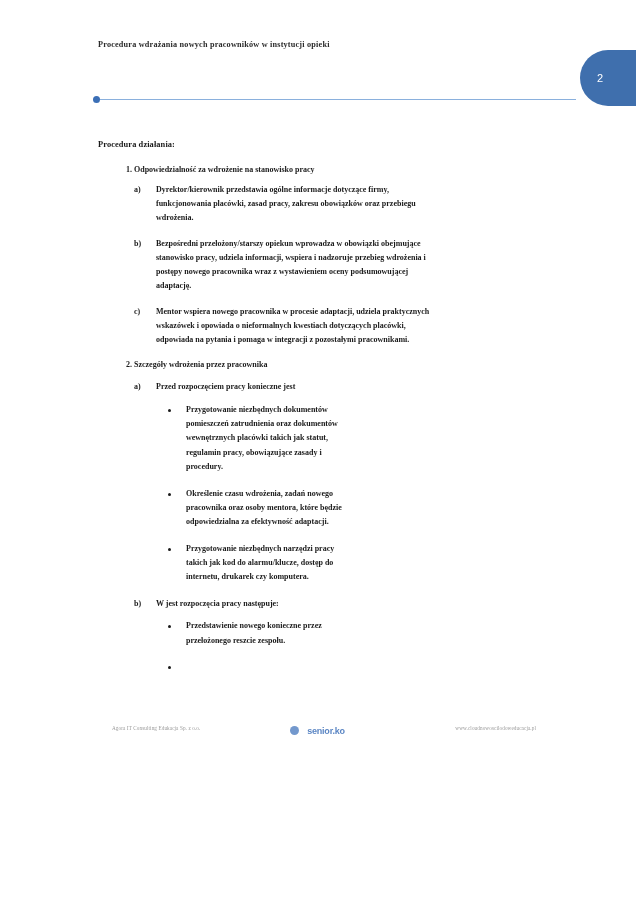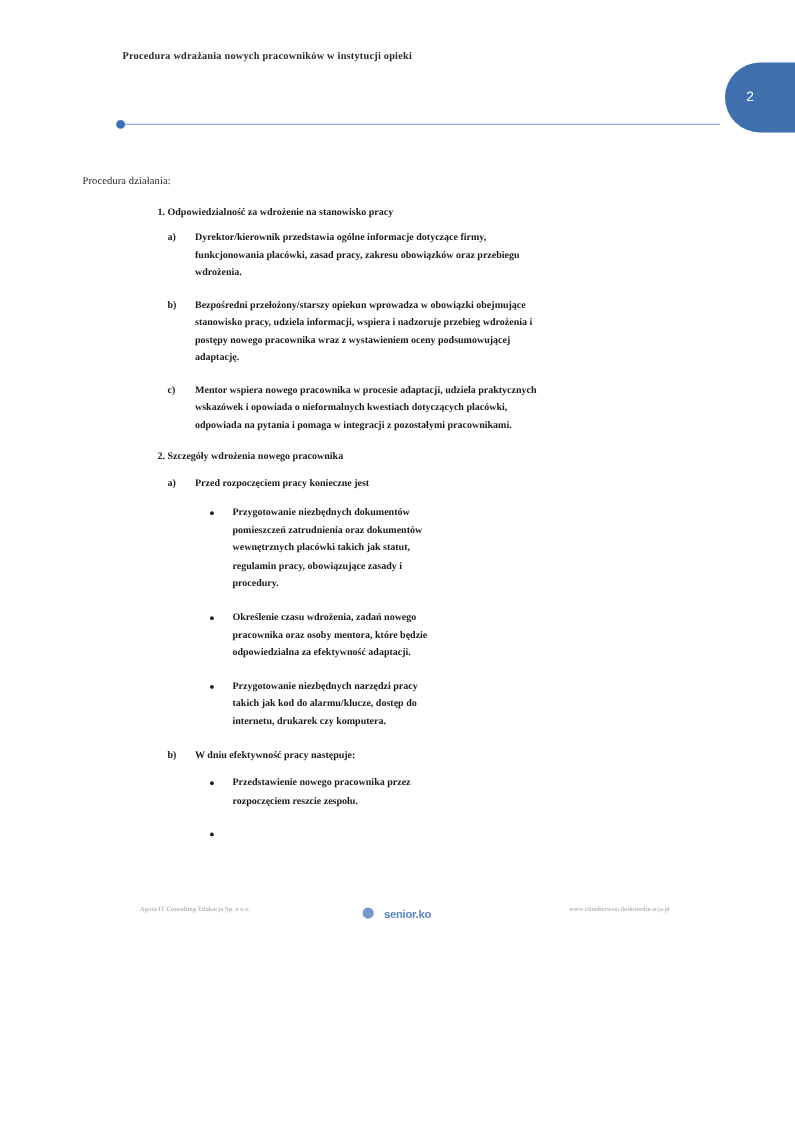--- a/index.html
+++ b/index.html
@@ -84,23 +84,23 @@
 
   
   .content {
     position: absolute;
     left: 0;
     top: 140px;
     width: 636px;
   }
 
   .sec-title {
-    margin: 0 0 14px 66px;
+    margin: 0 0 14px 98px;
     font-size: 8.4px;
-    font-weight: normal;
+    font-weight: bold;
     color: #1a1a1a;
     letter-spacing: 0.1px;
   }
 
   ol.lvl1 {
     margin: 0;
     padding: 0;
     list-style: none;
   }
   li.num-item {
@@ -265,21 +265,21 @@
           </li>
           <li class="alpha-item indent-2">
             <span class="marker">c)</span>
             <span>Mentor wspiera nowego pracownika w procesie adaptacji, udziela praktycznych wskazówek i opowiada o nieformalnych kwestiach dotyczących placówki, odpowiada na pytania i pomaga w integracji z pozostałymi pracownikami.</span>
           </li>
         </ol>
       </li>
 
       <li class="num-item" style="margin-top:10px;">
         <span class="marker">2.</span>
-        <span>Szczegóły wdrożenia nowego pracownika</span>
+        <span>Szczegóły wdrożenia przez pracownika</span>
 
         <ol class="lvl2">
           <li class="alpha-item indent-2" style="margin-top:8px;">
             <span class="marker">a)</span>
             <span>Przed rozpoczęciem pracy konieczne jest</span>
 
             <ul class="lvl3">
               <li class="bullet-item indent-3">
                 <span class="dot"></span>
                 <span>Przygotowanie niezbędnych dokumentów pomieszczeń zatrudnienia oraz dokumentów wewnętrznych placówki takich jak statut, regulamin pracy, obowiązujące zasady i procedury.</span>
@@ -290,26 +290,26 @@
               </li>
               <li class="bullet-item indent-3">
                 <span class="dot"></span>
                 <span>Przygotowanie niezbędnych narzędzi pracy takich jak kod do alarmu/klucze, dostęp do internetu, drukarek czy komputera.</span>
               </li>
             </ul>
           </li>
 
           <li class="alpha-item indent-2" style="margin-top:10px;">
             <span class="marker">b)</span>
-            <span>W dniu efektywność pracy następuje:</span>
+            <span>W jest rozpoczęcia pracy następuje:</span>
 
             <ul class="lvl3">
               <li class="bullet-item indent-3">
                 <span class="dot"></span>
-                <span>Przedstawienie nowego pracownika przez rozpoczęciem reszcie zespołu.</span>
+                <span>Przedstawienie nowego konieczne przez przełożonego reszcie zespołu.</span>
               </li>
               <li class="bullet-item indent-3">
                 <span class="dot"></span>
               </li>
             </ul>
           </li>
         </ol>
       </li>
 
     </ol>

